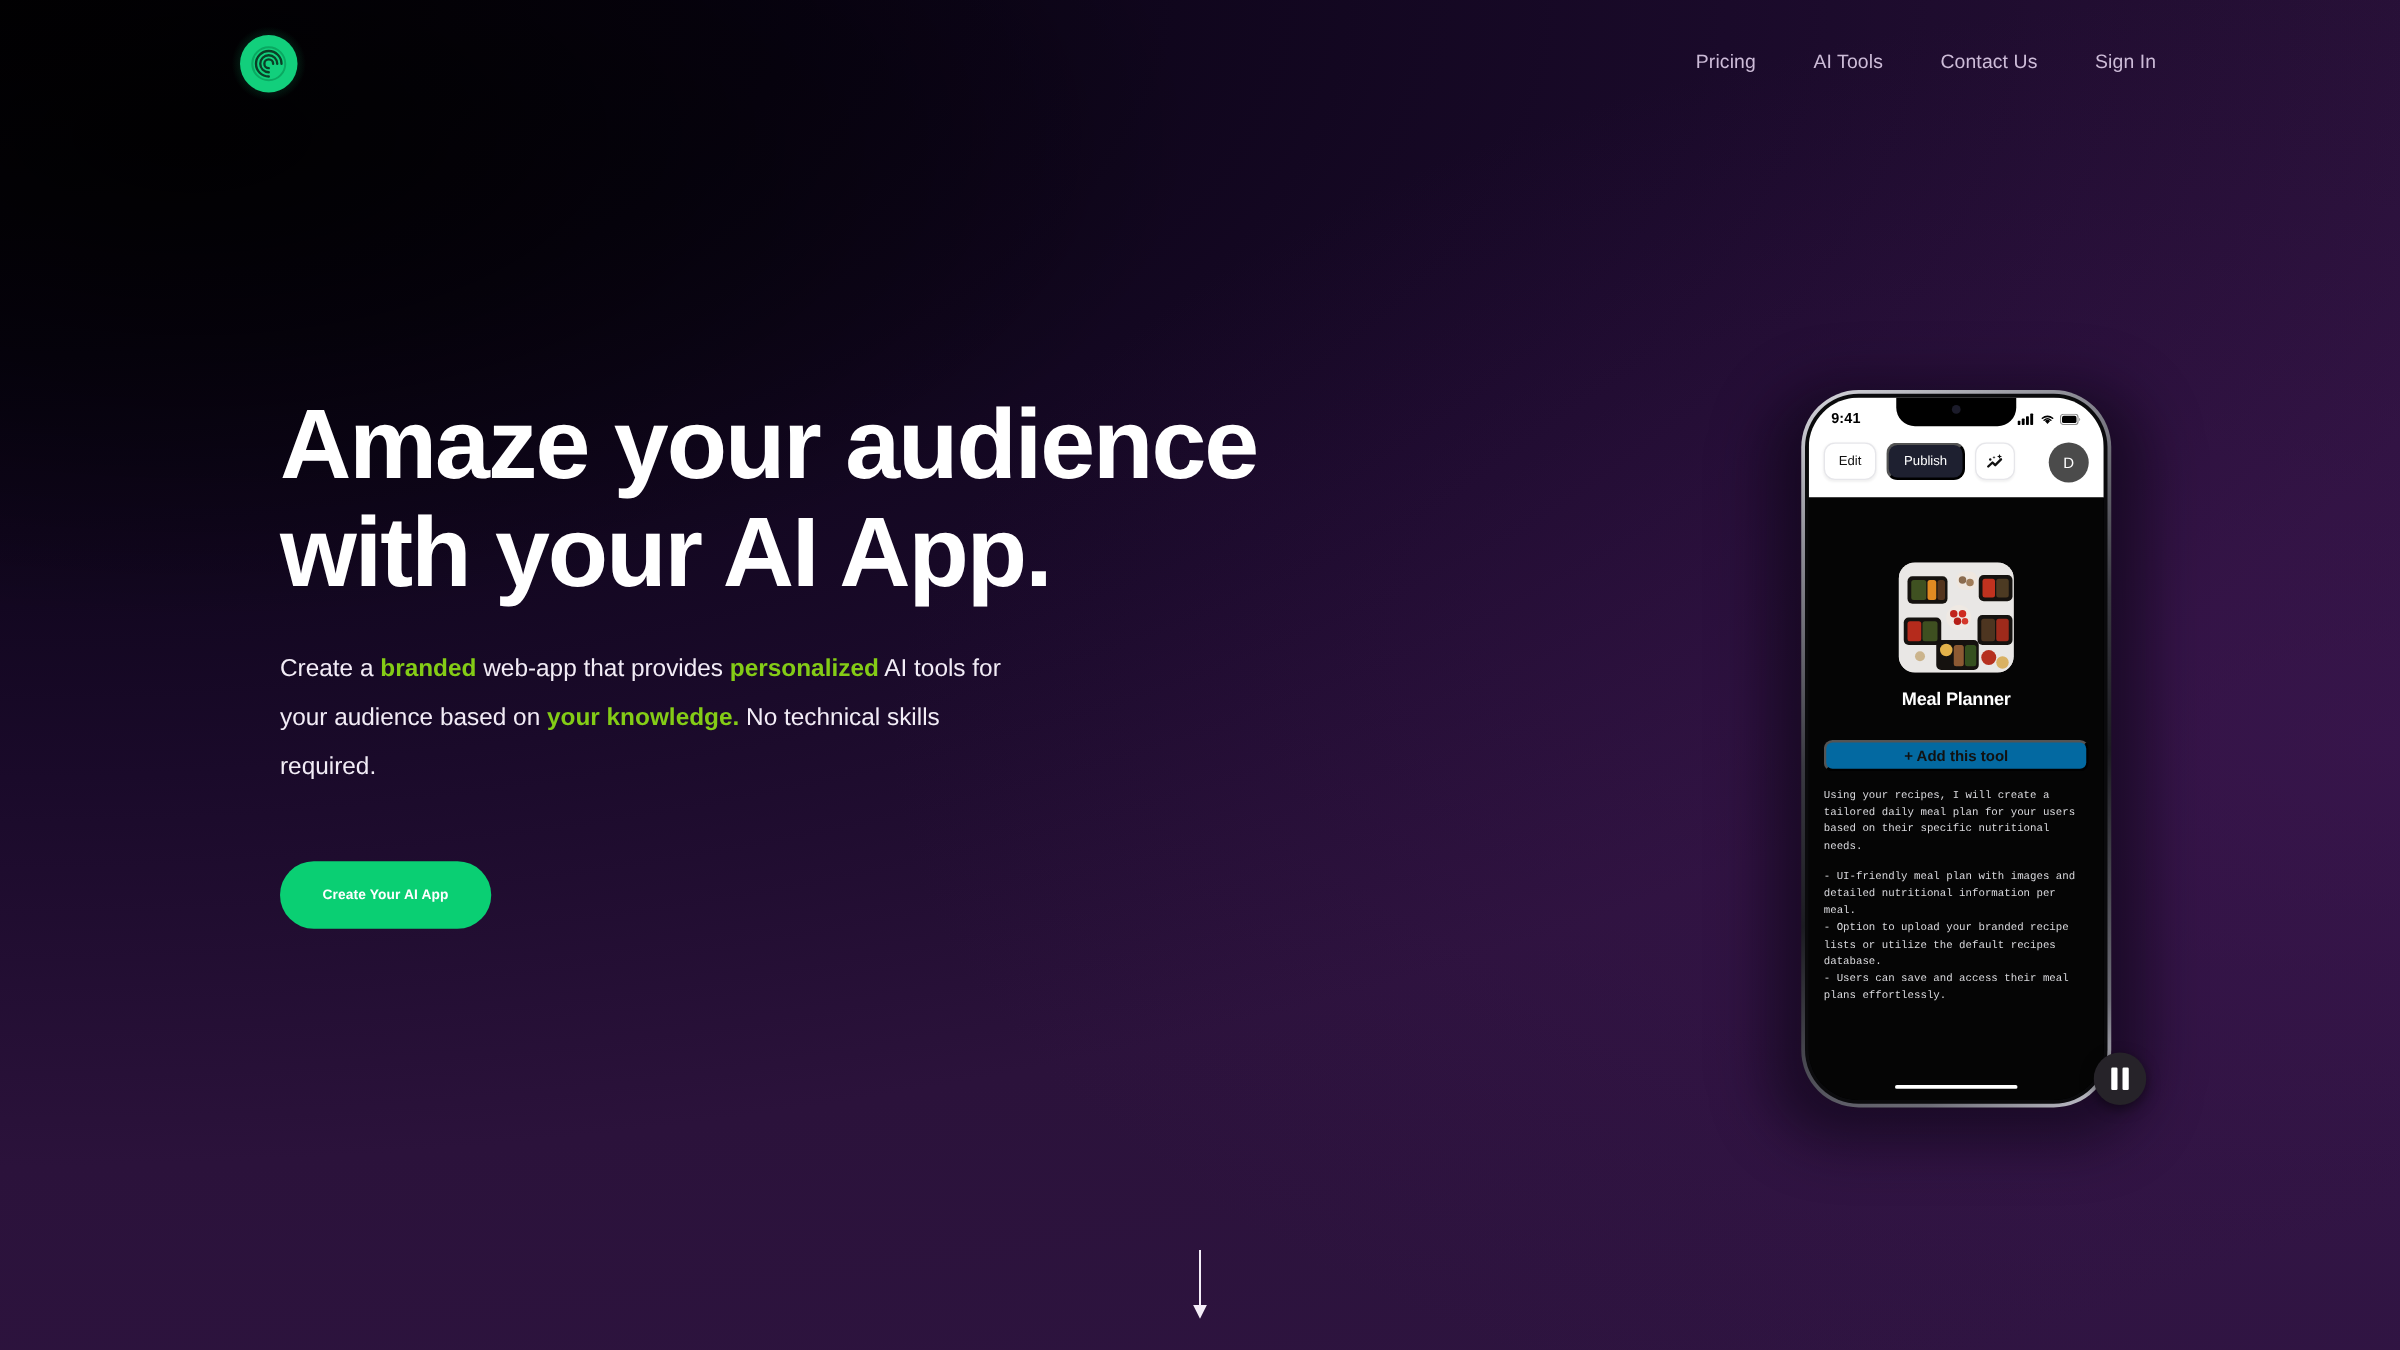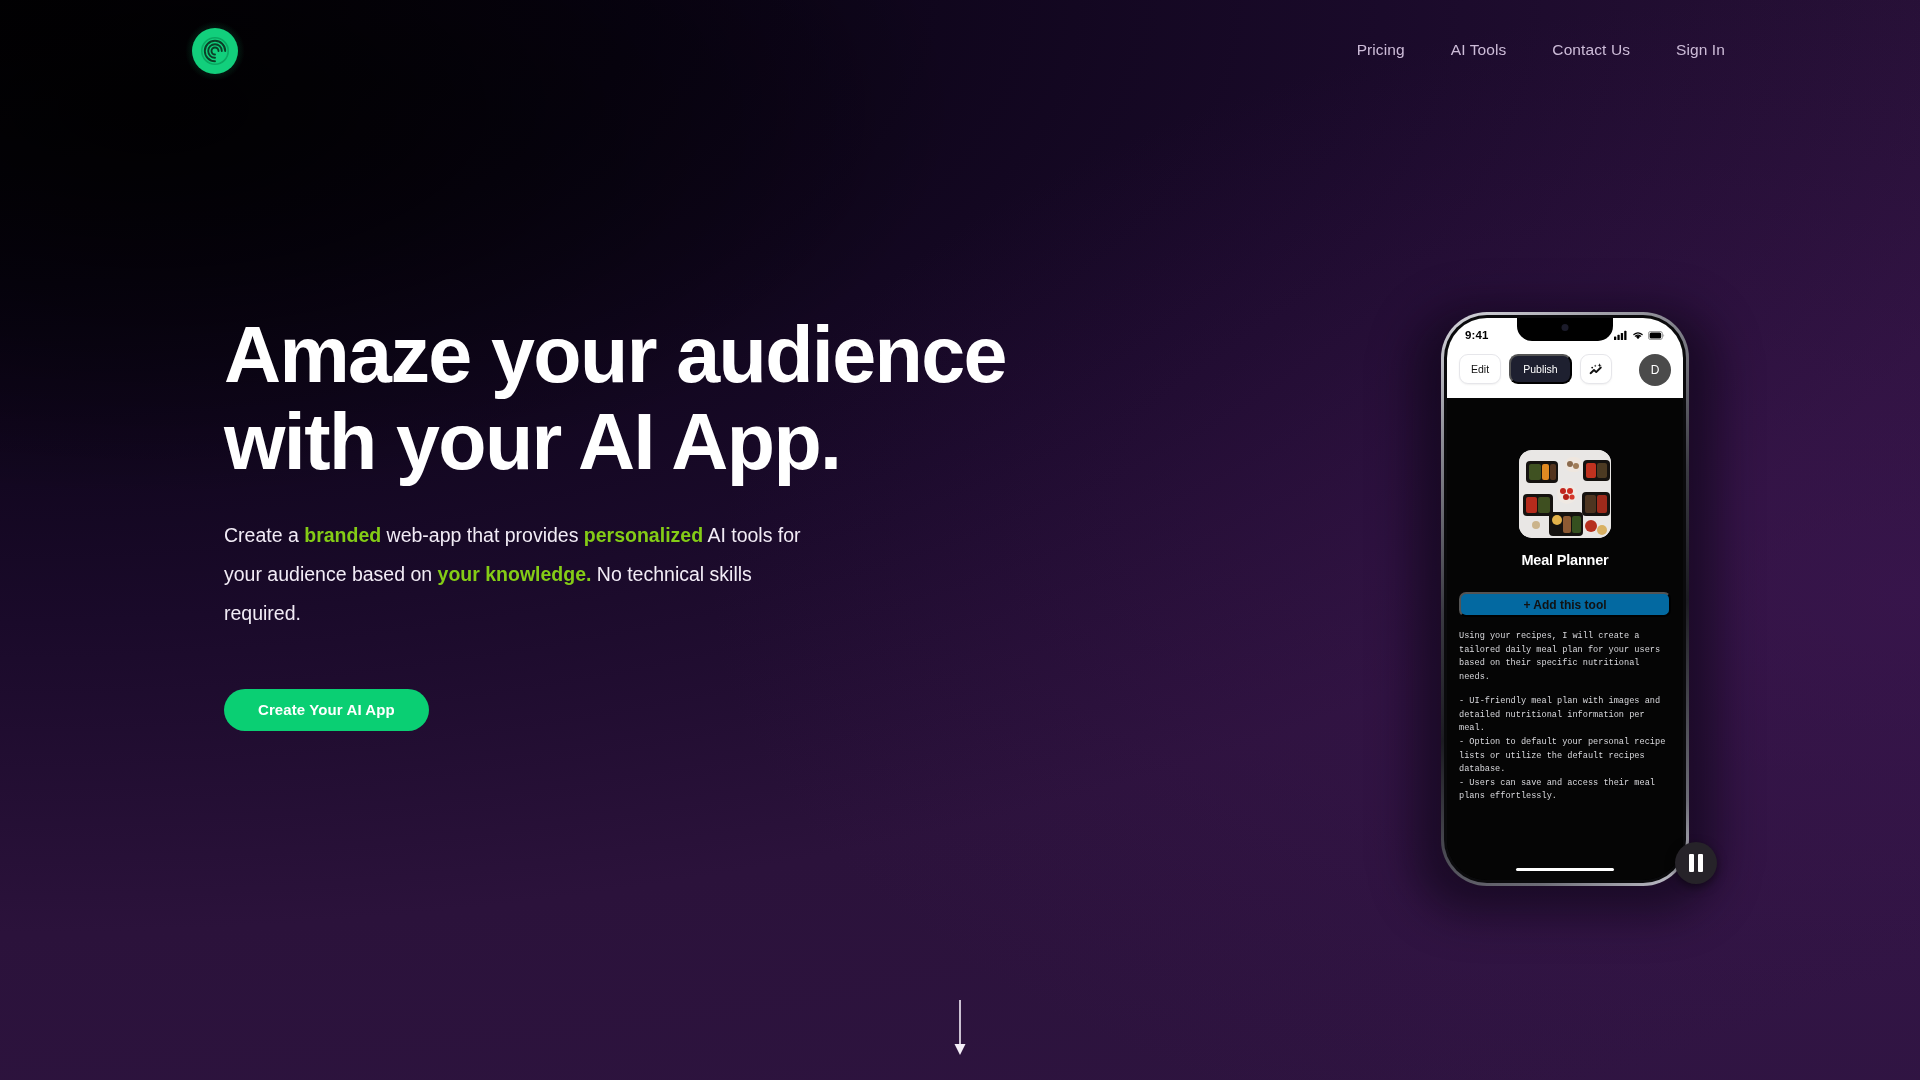--- a/index.html
+++ b/index.html
@@ -70,24 +70,24 @@
     font-size:19.5px;
     line-height:2.0;
     max-width:600px;
     font-weight:400;
   }
   .sub b{ font-weight:700; color:#84cc16; }
 
   .cta{
     margin-top:56px;
     display:inline-flex; align-items:center; justify-content:center;
-    height:42px; padding:0 34px;
+    height:54px; padding:0 34px;
     background:#0ACF73;
     color:#ffffff;
-    font-size:15px; font-weight:700;
+    font-size:11px; font-weight:700;
     border:none; border-radius:27px;
     cursor:pointer;
     letter-spacing:.1px;
   }
 
   
   .scroll-arrow{
     position:absolute; left:50%; transform:translateX(-50%);
     top:1000px; width:24px; height:60px; z-index:6;
   }
@@ -380,21 +380,21 @@
             </div>
             <div class="tool-name">Meal Planner</div>
           </div>
 
           <button class="add-tool">+  Add this tool</button>
 
           <div class="desc">
             <p>Using your recipes, I will create a tailored daily meal plan for your users based on their specific nutritional needs.</p>
             <div class="gap"></div>
             <p>- UI-friendly meal plan with images and detailed nutritional information per meal.</p>
-            <p>- Option to default your personal recipe lists or utilize the default recipes database.</p>
+            <p>- Option to upload your branded recipe lists or utilize the default recipes database.</p>
             <p>- Users can save and access their meal plans effortlessly.</p>
           </div>
 
           <div class="home-ind"></div>
         </div>
 
       </div>
     </div>
   </div>
 

